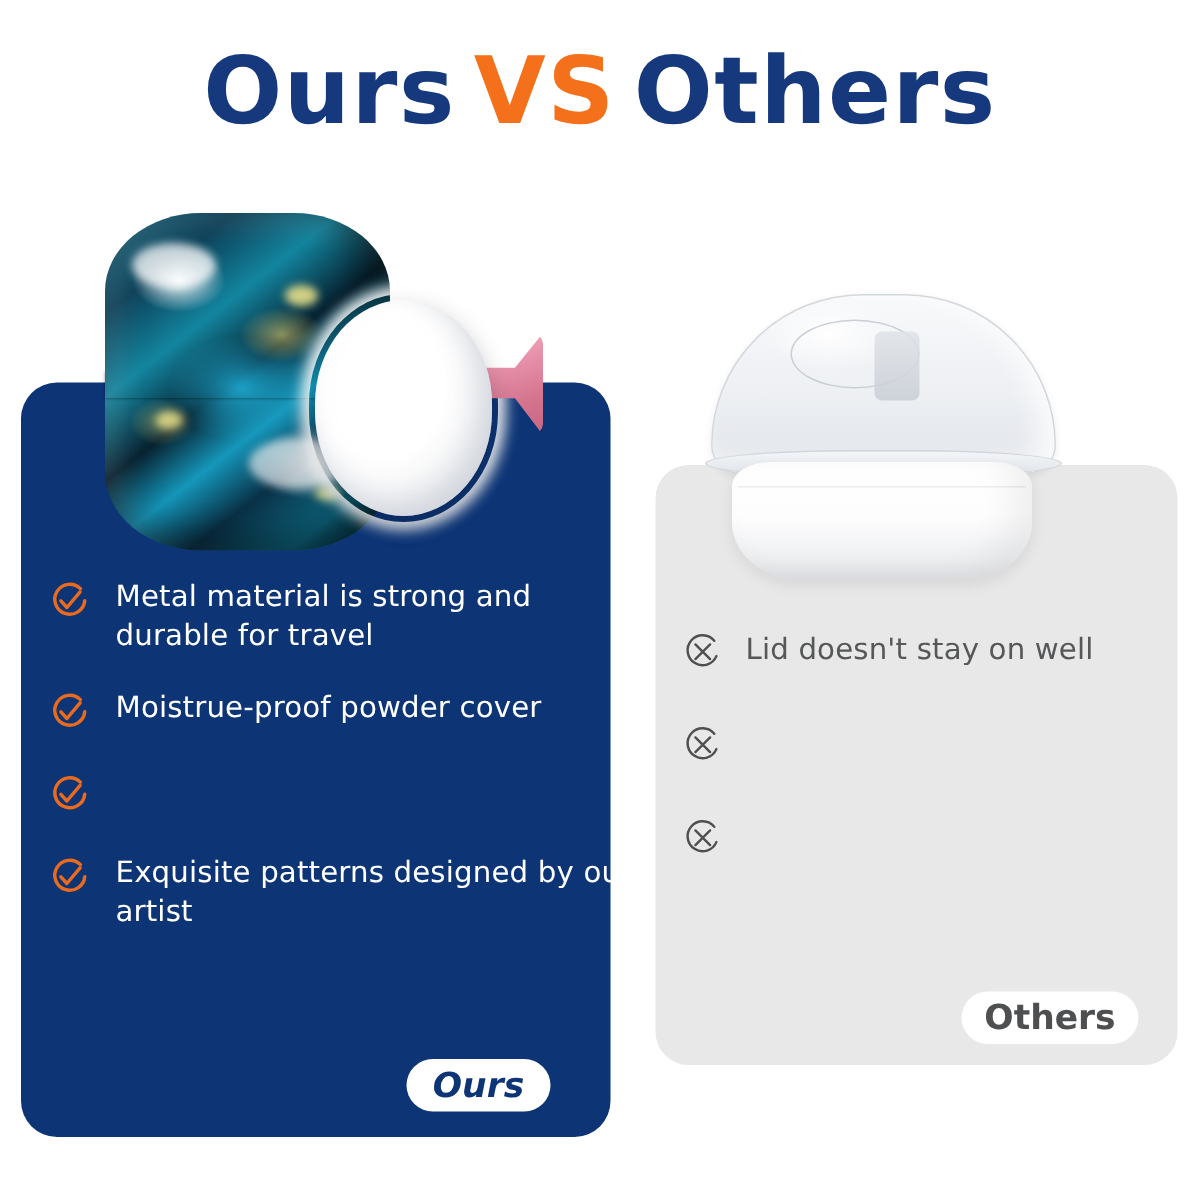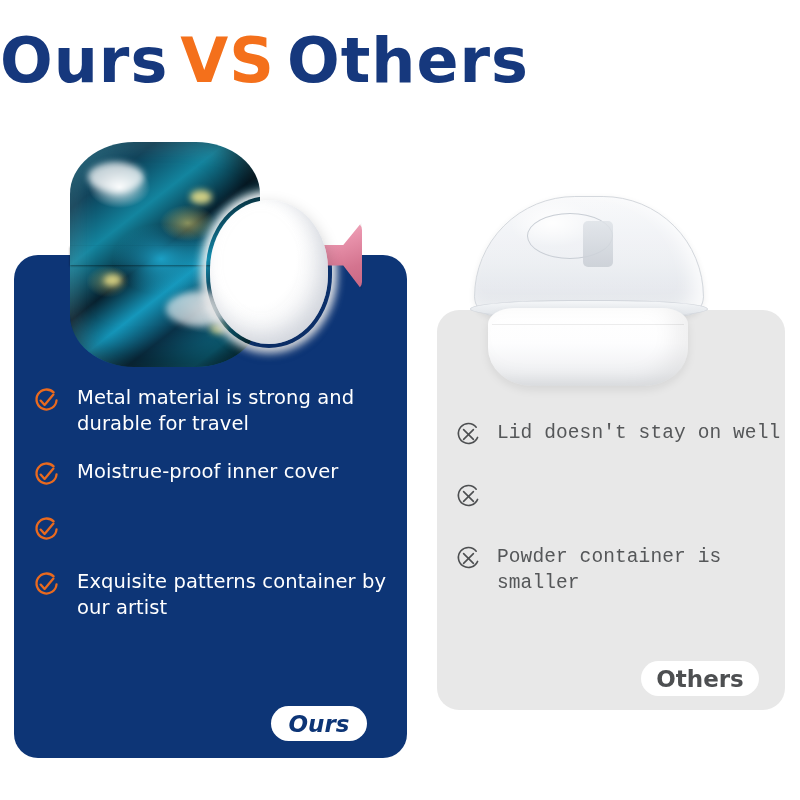--- a/index.html
+++ b/index.html
@@ -14,22 +14,23 @@
     overflow: hidden;
     position: relative;
   }
 
   
   #title-bar {
     position: absolute;
     left: 0;
     top: 30px;
     width: 736px;
-    text-align: left;
+    text-align: center;
     white-space: nowrap;
+    padding-left: 32px;
   }
   .title-word {
     font-family: "DejaVu Sans", sans-serif;
     font-size: 62px;
     font-weight: bold;
     letter-spacing: 1px;
     line-height: 1;
     display: inline-block;
   }
   .title-ours   { color: #16387d; }
@@ -91,21 +92,20 @@
     align-items: flex-start;
     padding: 0 0 0 18px;
     margin-bottom: 30px;
   }
   .others-row .row-text {
     color: #555759;
     font-size: 19.5px;
     line-height: 26px;
     margin-left: 15px;
     letter-spacing: 0.1px;
-    font-family: Liberation Mono, monospace;
   }
   .x-icon { flex: 0 0 auto; margin-top: 1px; }
 
   
   .badge {
     position: absolute;
     background: #ffffff;
     border-radius: 20px;
     font-size: 23px;
     font-weight: bold;
@@ -316,40 +316,40 @@
     <span class="row-text">Metal material is strong and durable for travel</span>
   </div>
 
   <div class="ours-row">
     <span class="check-icon">
       <svg width="27" height="27" viewBox="0 0 27 27">
         <path d="M20.6 5.4 A10 10 0 1 0 23.5 13.5" fill="none" stroke="#ea6a1e" stroke-width="2.3" stroke-linecap="round"></path>
         <path d="M7.6 13.6 L11.6 18 L20.4 7.6" fill="none" stroke="#ea6a1e" stroke-width="2.3" stroke-linecap="round" stroke-linejoin="round"></path>
       </svg>
     </span>
-    <span class="row-text">Moistrue-proof inner cover</span>
+    <span class="row-text">Moistrue-proof powder cover</span>
   </div>
 
   <div class="ours-row">
     <span class="check-icon">
       <svg width="27" height="27" viewBox="0 0 27 27">
         <path d="M20.6 5.4 A10 10 0 1 0 23.5 13.5" fill="none" stroke="#ea6a1e" stroke-width="2.3" stroke-linecap="round"></path>
         <path d="M7.6 13.6 L11.6 18 L20.4 7.6" fill="none" stroke="#ea6a1e" stroke-width="2.3" stroke-linecap="round" stroke-linejoin="round"></path>
       </svg>
     </span>
   </div>
 
   <div class="ours-row">
     <span class="check-icon">
       <svg width="27" height="27" viewBox="0 0 27 27">
         <path d="M20.6 5.4 A10 10 0 1 0 23.5 13.5" fill="none" stroke="#ea6a1e" stroke-width="2.3" stroke-linecap="round"></path>
         <path d="M7.6 13.6 L11.6 18 L20.4 7.6" fill="none" stroke="#ea6a1e" stroke-width="2.3" stroke-linecap="round" stroke-linejoin="round"></path>
       </svg>
     </span>
-    <span class="row-text">Exquisite patterns container by our artist</span>
+    <span class="row-text">Exquisite patterns designed by our artist</span>
   </div>
 
 </div>
 
 <div id="others-list">
 
   <div class="others-row">
     <span class="x-icon">
       <svg width="27" height="27" viewBox="0 0 27 27">
         <path d="M21.2 6.2 A10 10 0 1 0 22.6 16.4" fill="none" stroke="#4d4f51" stroke-width="1.6" stroke-linecap="round"></path>
@@ -368,19 +368,18 @@
     </span>
   </div>
 
   <div class="others-row">
     <span class="x-icon">
       <svg width="27" height="27" viewBox="0 0 27 27">
         <path d="M21.2 6.2 A10 10 0 1 0 22.6 16.4" fill="none" stroke="#4d4f51" stroke-width="1.6" stroke-linecap="round"></path>
         <path d="M8.6 8.6 L18.4 18.4 M18.4 8.6 L8.6 18.4" fill="none" stroke="#4d4f51" stroke-width="1.6" stroke-linecap="round"></path>
       </svg>
     </span>
-    <span class="row-text">Powder container is smaller</span>
   </div>
 
 </div>
 
 <div class="badge" id="ours-badge">Ours</div>
 <div class="badge" id="others-badge">Others</div>
 
 </body></html>

